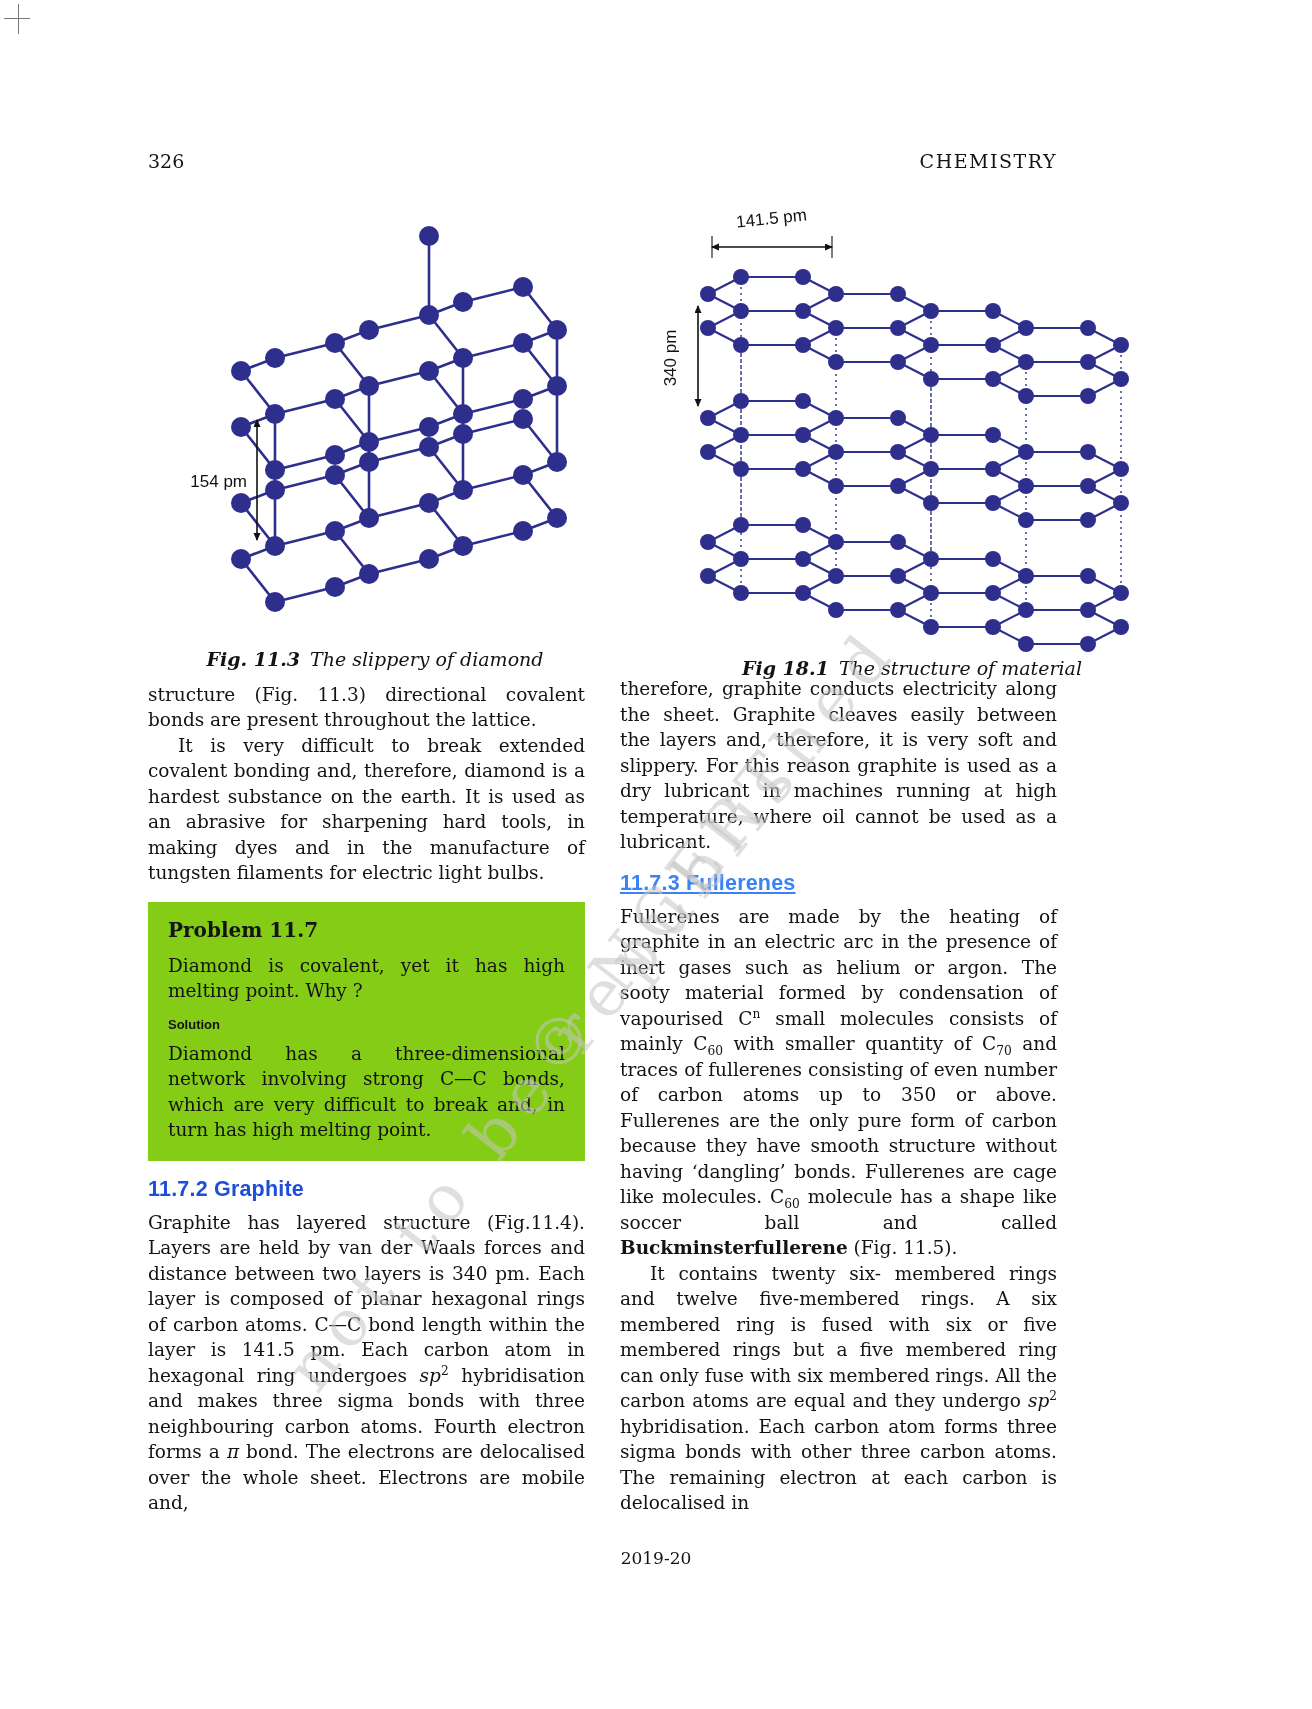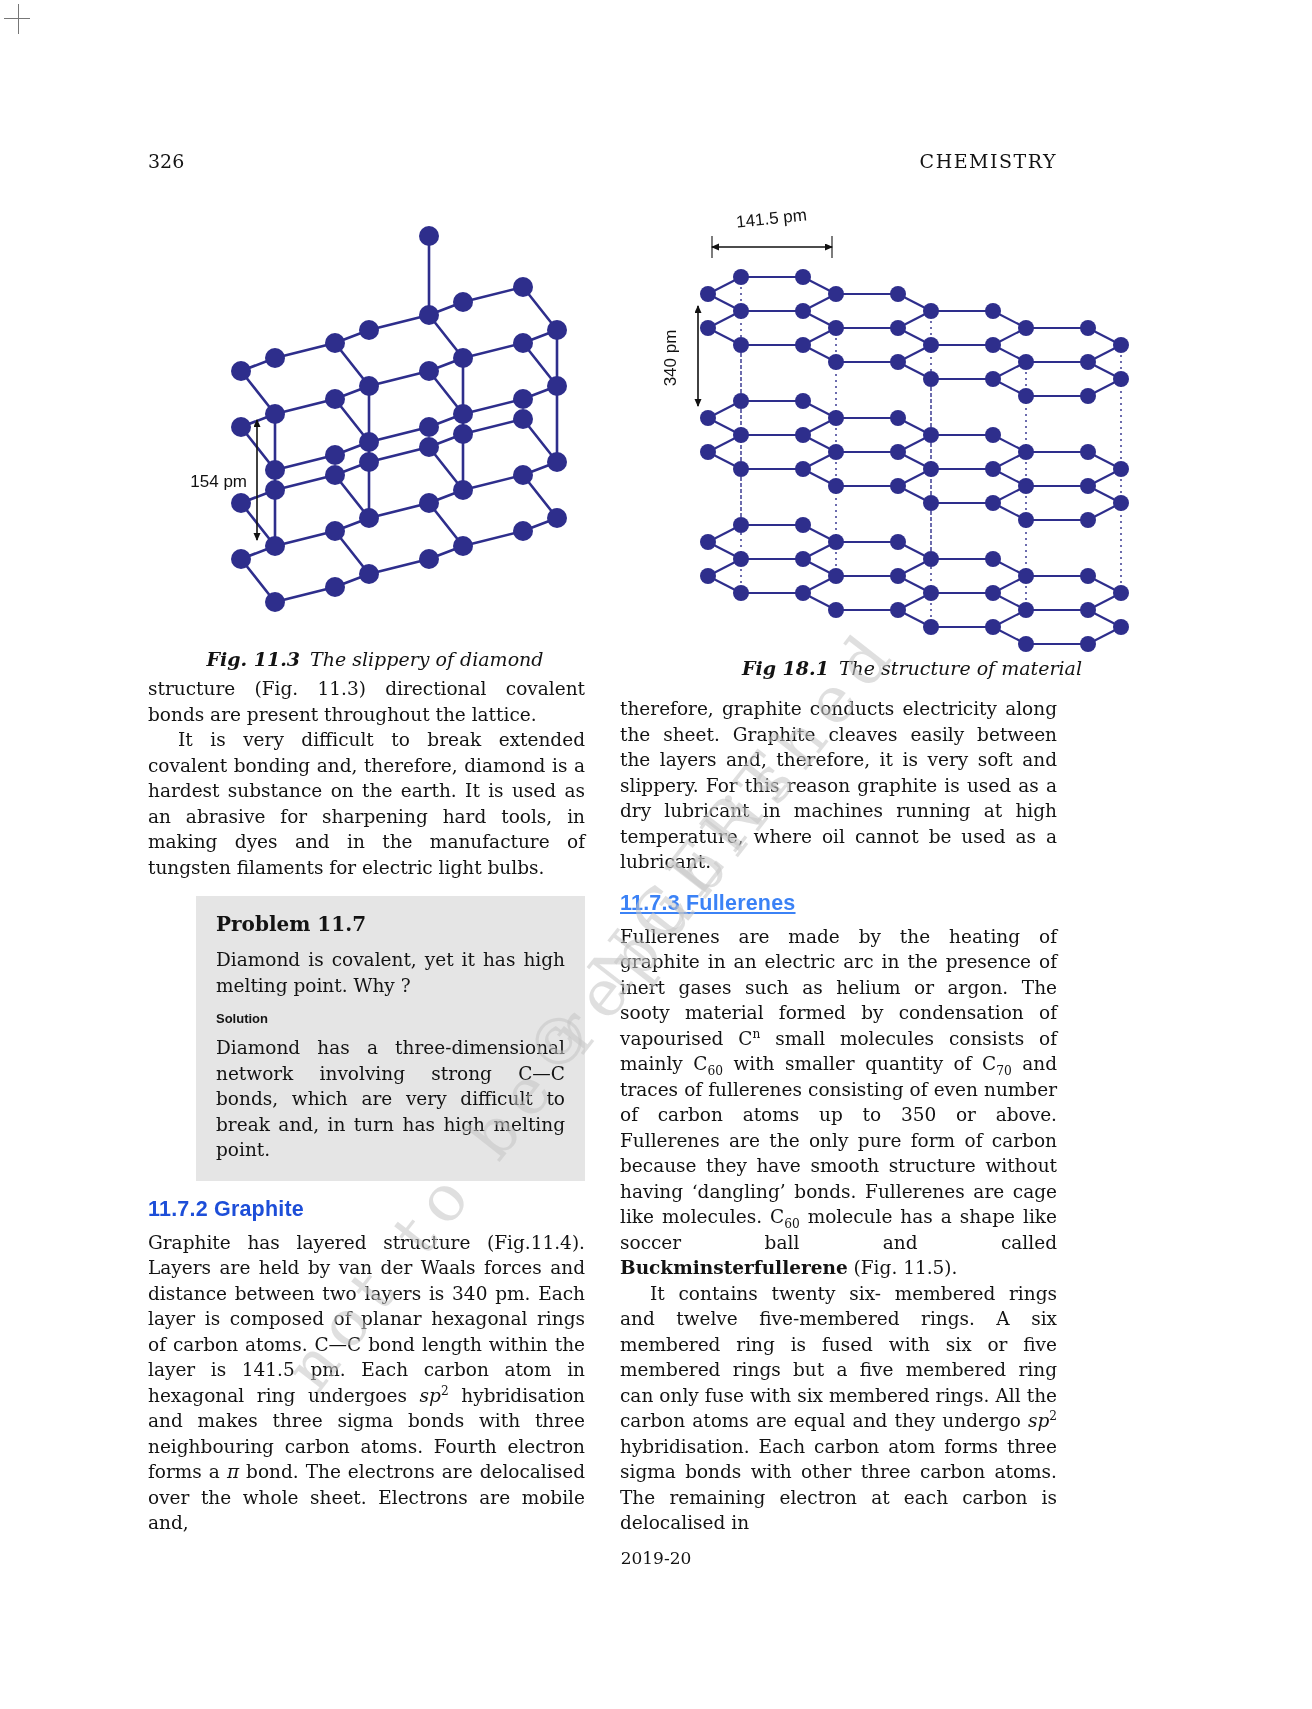--- a/index.html
+++ b/index.html
@@ -454,21 +454,21 @@
     <figcaption class="caption">
       <span class="figlabel">Fig 18.1</span><span class="figtext">The structure of material</span>
     </figcaption>
   </figure>
 
   <section class="columns">
     <div class="col">
       <p>structure (Fig. 11.3) directional covalent bonds are present throughout the lattice.</p>
       <p class="indent">It is very difficult to break extended covalent bonding and, therefore, diamond is a hardest substance on the earth. It is used as an abrasive for sharpening hard tools, in making dyes and in the manufacture of tungsten filaments for electric light bulbs.</p>
 
-      <aside class="problem-box" style="background: #e5e5e5; margin-left: 48px;">
+      <aside class="problem-box" style="background: #84cc16;">
         <h3>Problem 11.7</h3>
         <p>Diamond is covalent, yet it has high melting point. Why ?</p>
         <h4>Solution</h4>
         <p>Diamond has a three-dimensional network involving strong C—C bonds, which are very difficult to break and, in turn has high melting point.</p>
       </aside>
 
       <h2 class="section-heading" style="color: #1d4ed8;">11.7.2  Graphite</h2>
       <p><span>Graphite has layered structure (Fig.11.4). Layers are held by van der Waals forces and distance between two layers is 340 pm. Each layer is composed of planar hexagonal rings of carbon atoms. C—C bond length within the layer is 141.5 pm. Each carbon atom in hexagonal ring undergoes </span><span class="seg-i">sp</span><span class="seg-sup">2</span><span> hybridisation and makes three sigma bonds with three neighbouring carbon atoms. Fourth electron forms a </span><span class="seg-i">π</span><span> bond. The electrons are delocalised over the whole sheet. Electrons are mobile and,</span></p>
     </div>
 

